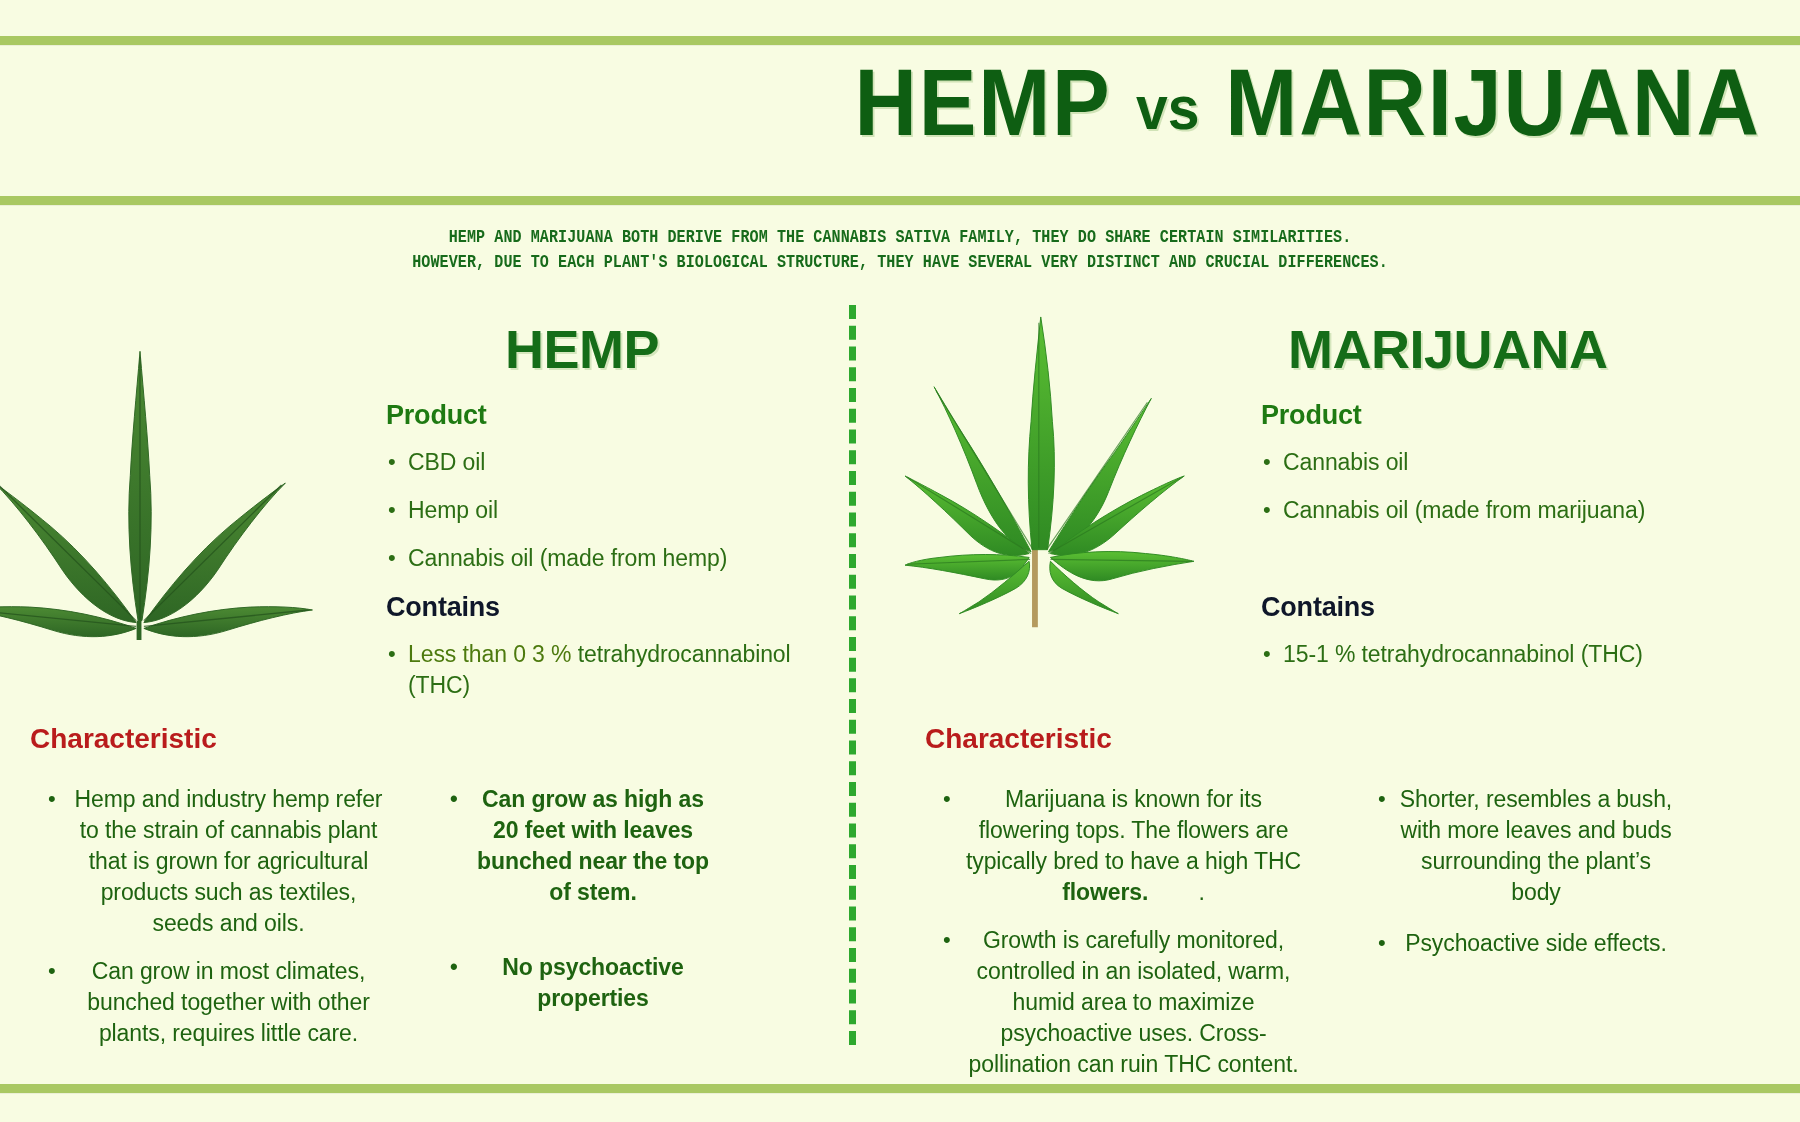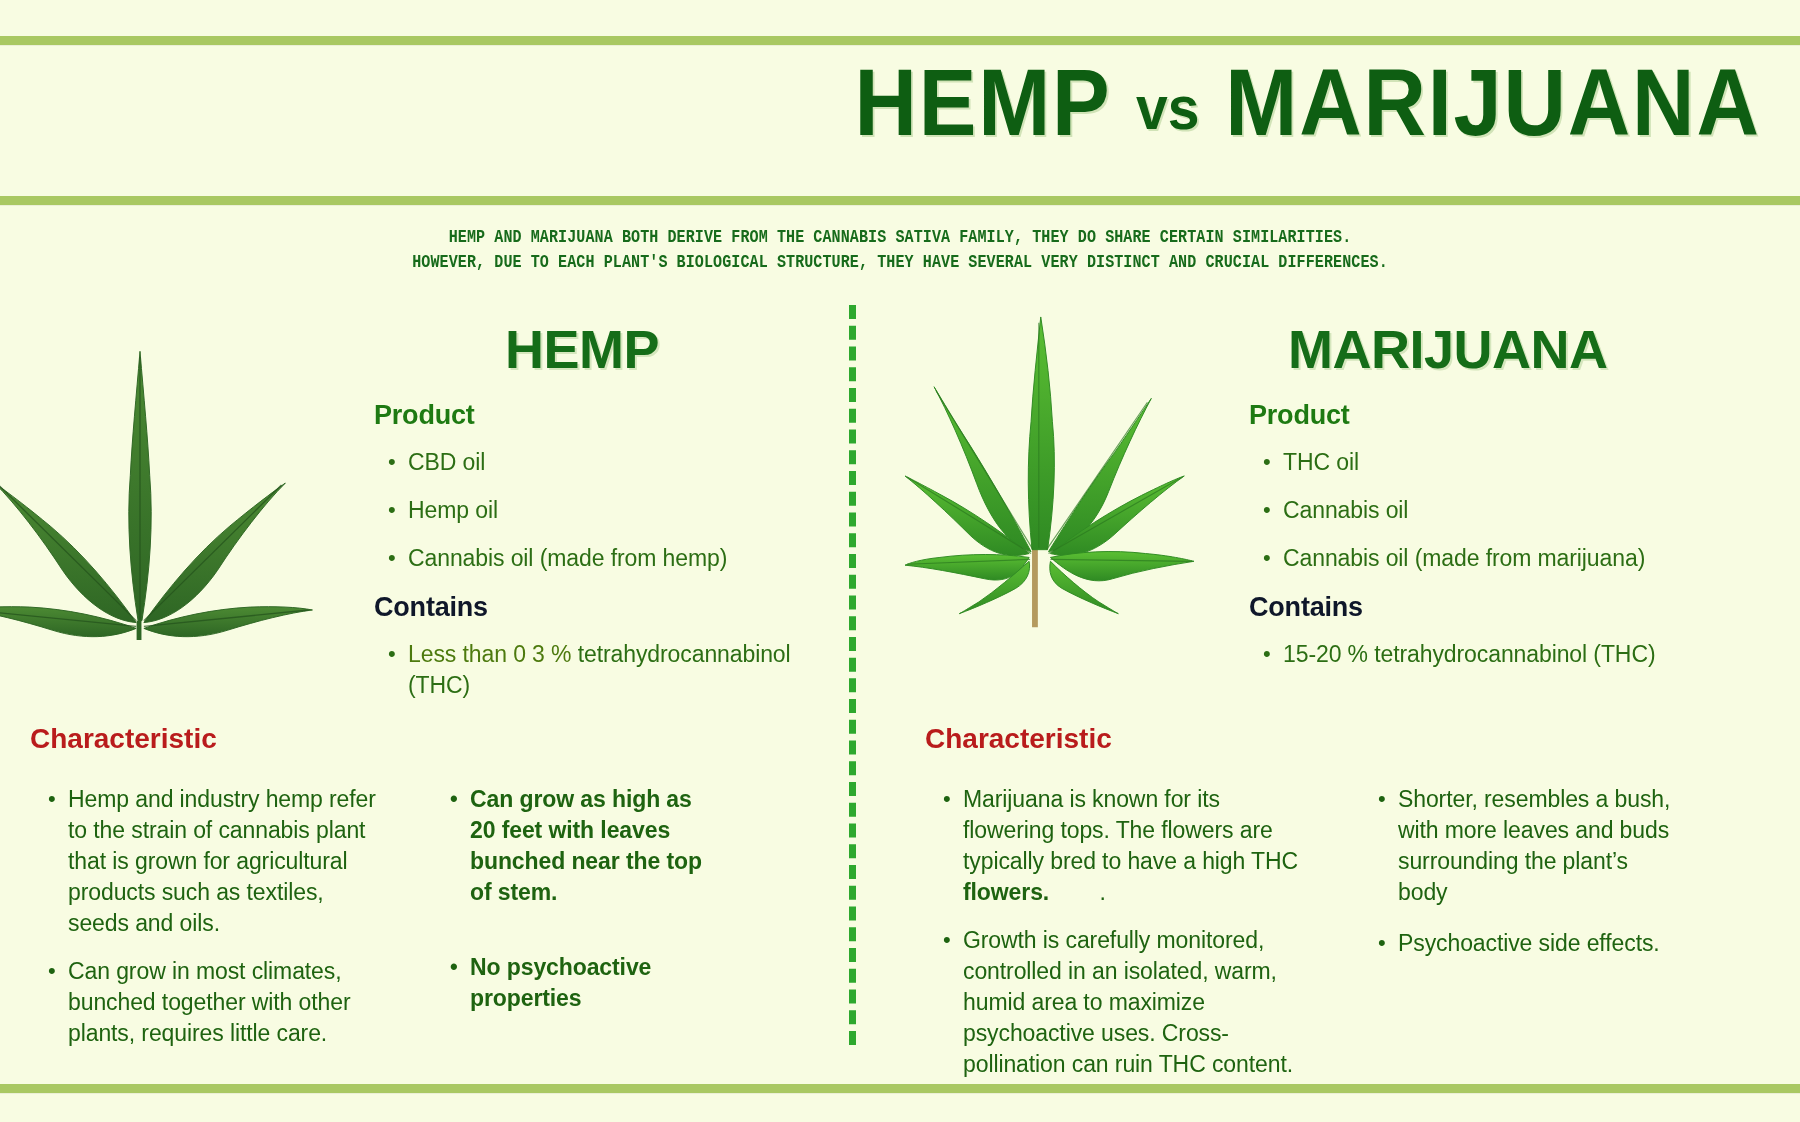--- a/index.html
+++ b/index.html
@@ -101,21 +101,21 @@
   }
   .col-title.hemp      { left: 505px; top: 318px; }
   .col-title.marijuana { left: 1288px; top: 318px; }
 
   
   .sec-head {
     font-family: "Liberation Sans", sans-serif;
     font-weight: bold;
     font-size: 27px;
     color: #1E7A12;
-    margin: 0 0 10px 4px;
+    margin: 0 0 10px 16px;
     letter-spacing: -0.2px;
   }
   .sec-head.dark { color: #0f172a; }
 
   
   ul.bl {
     list-style: none;
     margin: 16px;
     padding: 0;
   }
@@ -130,21 +130,21 @@
   }
   ul.bl > li::before {
     content: "\2022";
     position: absolute;
     left: 2px;
     top: -1px;
     font-size: 22px;
     line-height: 31px;
     color: #2C6E14;
   }
-  ul.bl.darker > li, ul.bl.darker > li::before { color: #1E6310; }
+  ul.bl.darker > li, ul.bl.darker > li::before { color: #1E6310; text-align: center; }
 
   .olive { color: #4D7A0E; }
   b.strong { font-weight: bold; }
 
   
   .prod-block { position: absolute; }
   .prod-block.hemp      { left: 370px;  top: 400px; width: 430px; }
   .prod-block.marijuana { left: 1245px; top: 400px; width: 470px; }
 
   .contains-block { position: absolute; }
@@ -317,30 +317,29 @@
       <li>Can grow as high as 20 feet with leaves bunched near the top of stem.</li>
       <li style="margin-top:44px">No psychoactive properties</li>
     </ul>
   </div>
 
   <div class="col-title marijuana">MARIJUANA</div>
 
   <div class="prod-block marijuana">
     <div class="sec-head">Product</div>
     <ul class="bl">
-      <li>THC oil</li>
       <li>Cannabis oil</li>
       <li>Cannabis oil (made from marijuana)</li>
     </ul>
   </div>
 
   <div class="contains-block marijuana">
     <div class="sec-head dark">Contains</div>
     <ul class="bl">
-      <li>15-20 % tetrahydrocannabinol (THC)</li>
+      <li>15-1 % tetrahydrocannabinol (THC)</li>
     </ul>
   </div>
 
   <div class="char-head marijuana">Characteristic</div>
 
   <div class="char-col m1">
     <ul class="bl darker">
       <li><span>Marijuana is known for its flowering tops. The flowers are typically bred to have a high THC </span><b class="strong">flowers.</b><span style="white-space:pre">        .</span></li>
       <li>Growth is carefully monitored, controlled in an isolated, warm, humid area to maximize psychoactive uses. Cross-pollination can ruin THC content.</li>
     </ul>

